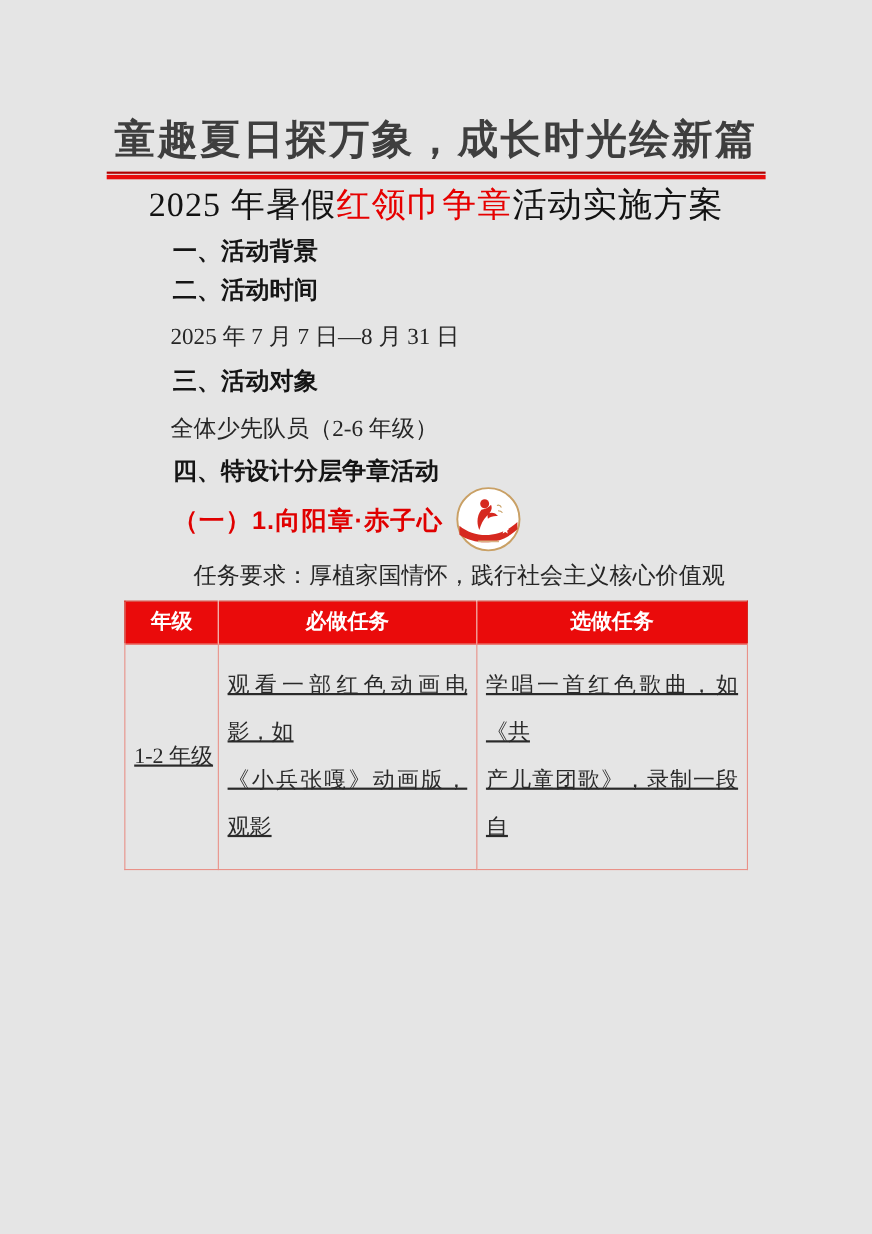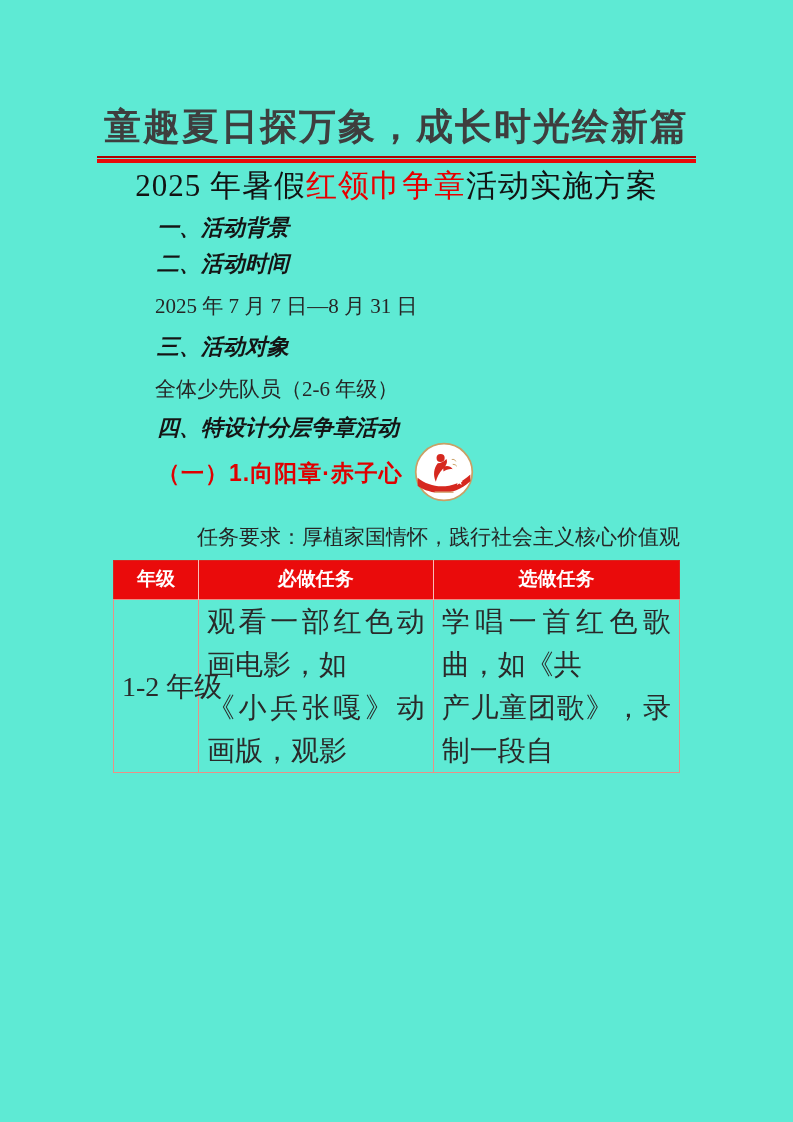--- a/index.html
+++ b/index.html
@@ -1,71 +1,71 @@
 <!DOCTYPE html>
 <html><head>
 <meta charset="utf-8">
 <style>
   html,body{margin:0;padding:0;background:#ffffff;}
   .page{
     position:relative;width:793px;height:1122px;box-sizing:border-box;
-    margin:0 auto;background:#5eead4;overflow:hidden;
+    margin:0 auto;background:#e5e5e5;overflow:hidden;
     padding:100px 113px 0 113px;
     font-family:"Liberation Serif","DejaVu Serif",serif;color:#262626;
   }
   .title1{
     font-family:"DejaVu Serif","Liberation Serif",serif;font-weight:700;
     font-size:37px;line-height:52px;letter-spacing:2px;white-space:nowrap;
     text-align:center;color:#3e3e3e;margin:0 -12px;
   }
   .double-rule{
     margin:4px -16px 0 -16px;height:1px;
     border-top:2px solid #b00000;border-bottom:4px solid #e80b0b;
   }
   .title2{
     font-size:31px;line-height:42px;margin-top:2px;letter-spacing:1px;
     text-align:center;color:#121212;white-space:nowrap;font-family:Liberation Serif, serif;
   }
   .title2 .red{color:#e60000;}
   .h3{
     font-family:"Liberation Sans","DejaVu Sans",sans-serif;font-weight:700;
-    font-size:22px;line-height:26px;color:#151515;padding-left:44px;margin:10px 0 0 0;font-style:italic;
+    font-size:22px;line-height:26px;color:#151515;padding-left:44px;margin:10px 0 0 0;
   }
   .h3.tight{margin-top:8px;}
   .h3.tighter{margin-top:6px;}
   .body{
     font-size:21px;line-height:41px;text-align:justify;text-indent:2em;
     margin:8px 0 0 0;color:#262626;
   }
   .lead-red{color:#c40000;font-weight:700;letter-spacing:1.5px;}
   .line{line-height:40px;margin-top:9px;text-align:left;}
   .line.date{margin-top:9px;}
   .subhead{
     display:flex;align-items:center;gap:10px;height:56px;
     padding-left:44px;margin:4px 0 0 0;overflow:visible;
   }
   .red-sub{
     font-family:"Liberation Sans","DejaVu Sans",sans-serif;font-weight:700;
     font-size:23px;color:#e00000;letter-spacing:1px;white-space:nowrap;
   }
   svg.badge{width:62px;height:62px;flex:none;}
-  .req{line-height:40px;margin-top:16px;text-align:right;}
+  .req{line-height:40px;margin-top:2px;text-align:center;}
   table.tasks{
     width:100%;border-collapse:collapse;table-layout:fixed;margin-top:3px;
     border:1.5px solid #d6281f;
   }
   table.tasks th{
     background:#ea0b0b;color:#ffffff;
     font-family:"Liberation Sans","DejaVu Sans",sans-serif;font-weight:700;
     font-size:19px;padding:5px 4px 7px 4px;text-align:center;
   }
   table.tasks th + th{border-left:1.5px solid #f3c0ba;}
   table.tasks td{
-    border:1.5px solid #e99188;font-size:28px;line-height:43px;
-    padding:0 8px;color:#2a2a2a;vertical-align:middle;
+    border:1.5px solid #e99188;font-size:20px;line-height:43px;
+    padding:16px 8px;color:#2a2a2a;vertical-align:middle;text-decoration:underline;
   }
   td.grade{text-align:center;white-space:nowrap;padding:0 2px;}
   td.task{white-space:pre-line;text-align:justify;}
 </style>
 </head>
 <body>
 
 <div class="page">
 
   <div class="title1">童趣夏日探万象，成长时光绘新篇</div>

